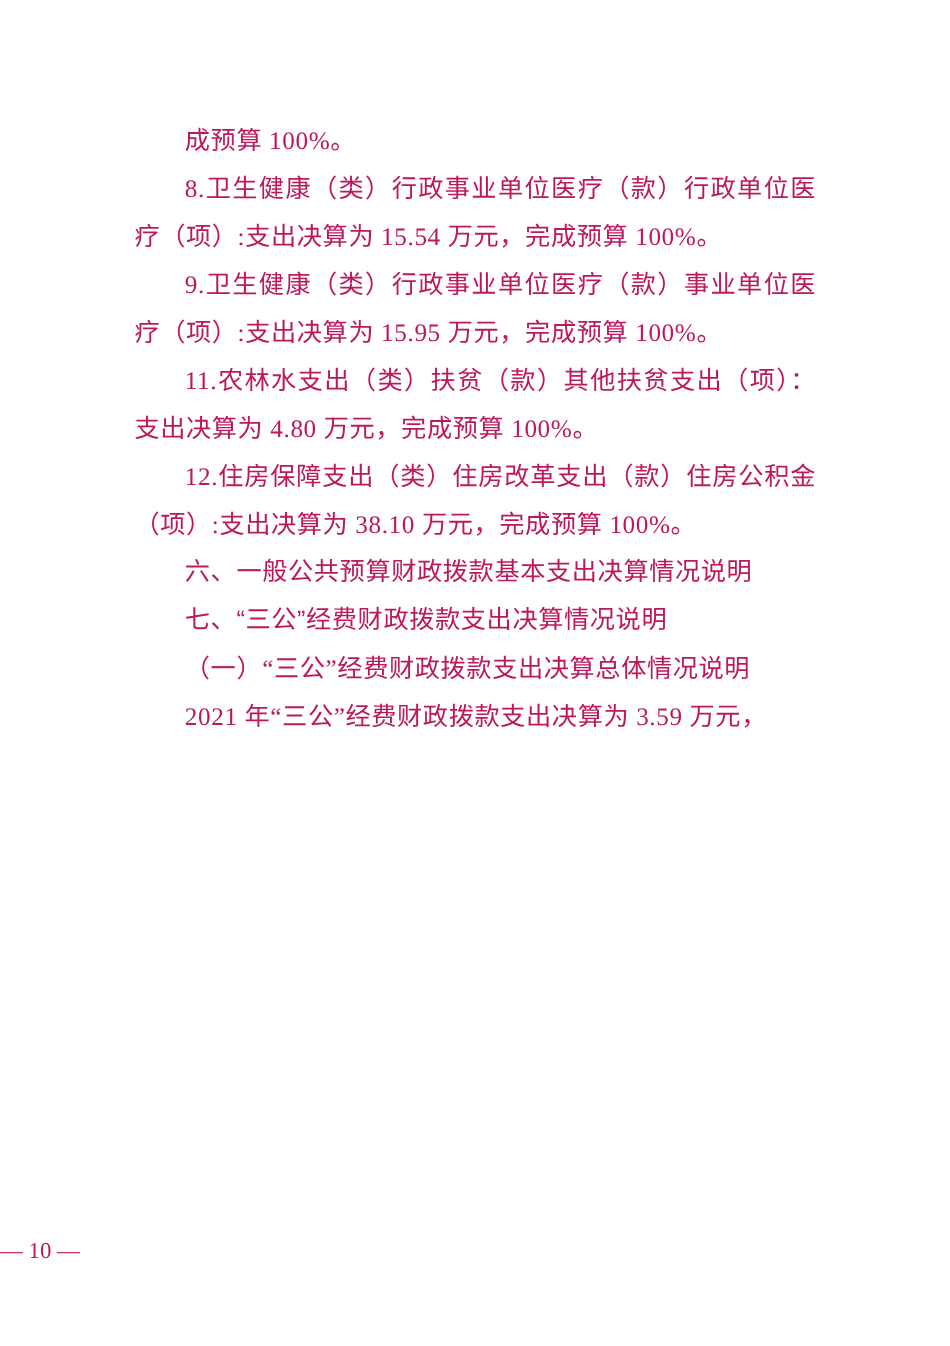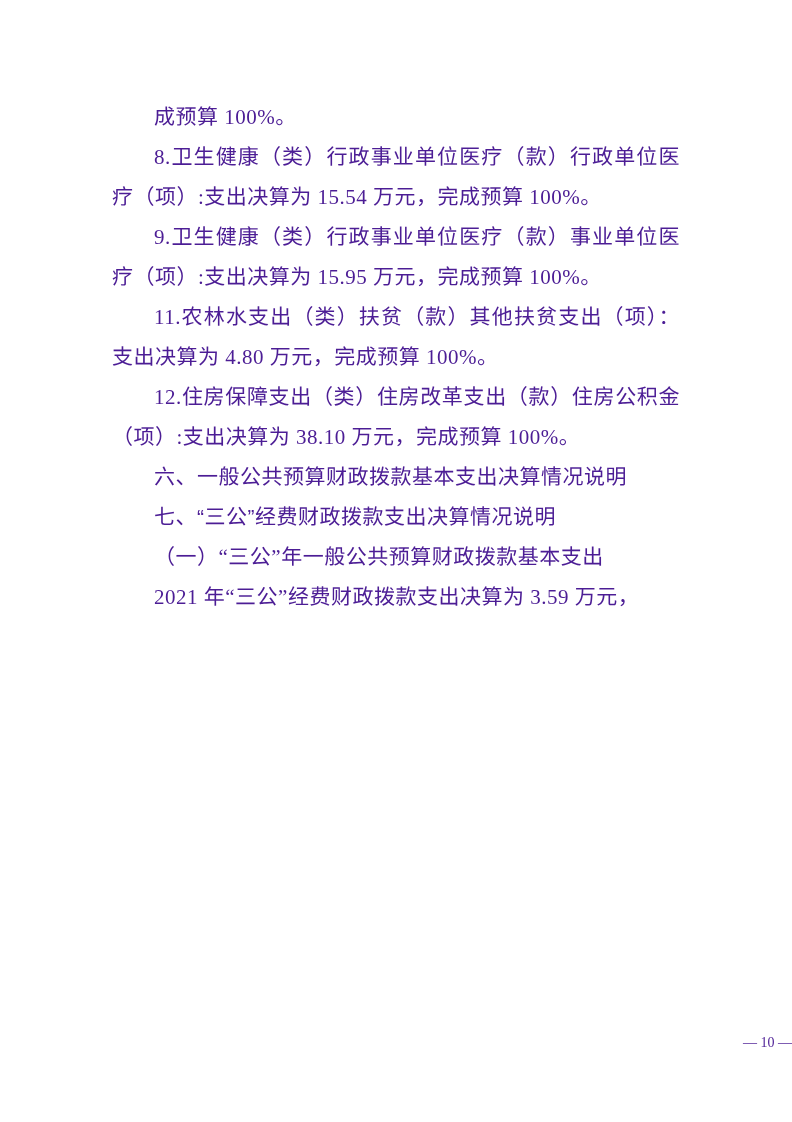--- a/index.html
+++ b/index.html
@@ -5,21 +5,21 @@
   html, body {
     margin: 0;
     padding: 0;
     background: #ffffff;
   }
   .page {
     position: relative;
     width: 792px;
     height: 1122px;
     background: #ffffff;
-    color: #4c1d95;
+    color: #be185d;
     font-family: "Liberation Serif", "DejaVu Serif", serif;
     overflow: hidden;
   }
   .content {
     position: absolute;
     left: 112px;
     top: 97px;
     width: 568px;
   }
   .content p,
@@ -48,22 +48,22 @@
   .h-bold {
     font-weight: 700;
     text-align: left;
     letter-spacing: 1px;
   }
   .footer {
     position: absolute;
     left: 0;
     top: 1030px;
     width: 100%;
-    text-align: right;
-    font-size: 14px;
+    text-align: left;
+    font-size: 19px;
     line-height: 26px;
     font-family: "Liberation Serif", "DejaVu Serif", serif;
   }
 </style>
 </head>
 <body>
 
 <div class="page">
   <div class="content">
 
@@ -78,21 +78,21 @@
 
     <p>12.住房保障支出（类）住房改革支出（款）住房公积金（项）:支出决算为 38.10 万元，完成预算 100%。</p>
 
     <h2 class="h-hei">六、一般公共预算财政拨款基本支出决算情况说明</h2>
 
 
 
 
     <h2 class="h-hei">七、“三公”经费财政拨款支出决算情况说明</h2>
 
-    <h3 class="h-bold">（一）“三公”年一般公共预算财政拨款基本支出</h3>
+    <h3 class="h-bold">（一）“三公”经费财政拨款支出决算总体情况说明</h3>
 
     <p>2021 年“三公”经费财政拨款支出决算为 3.59 万元，</p>
 
   </div>
 
   <div class="footer">
     <span>— 10 —</span>
   </div>
 </div>
 

